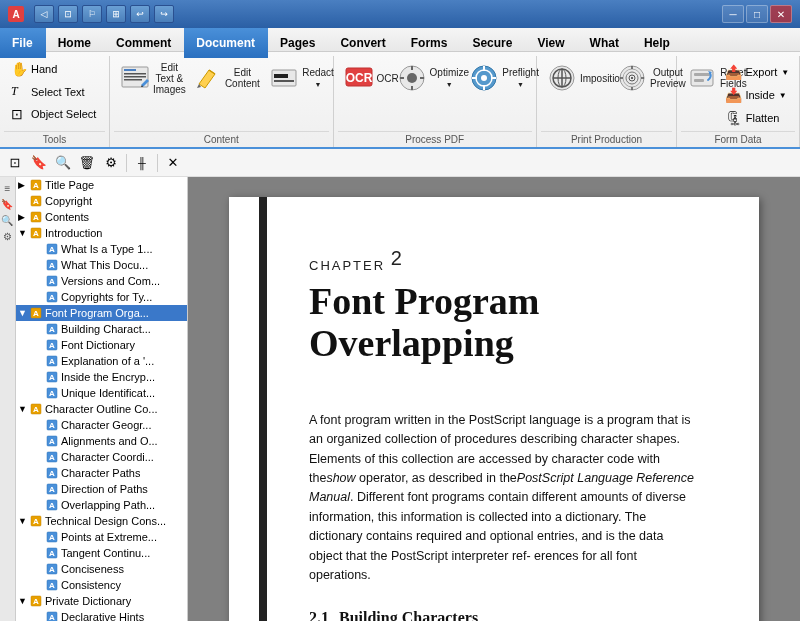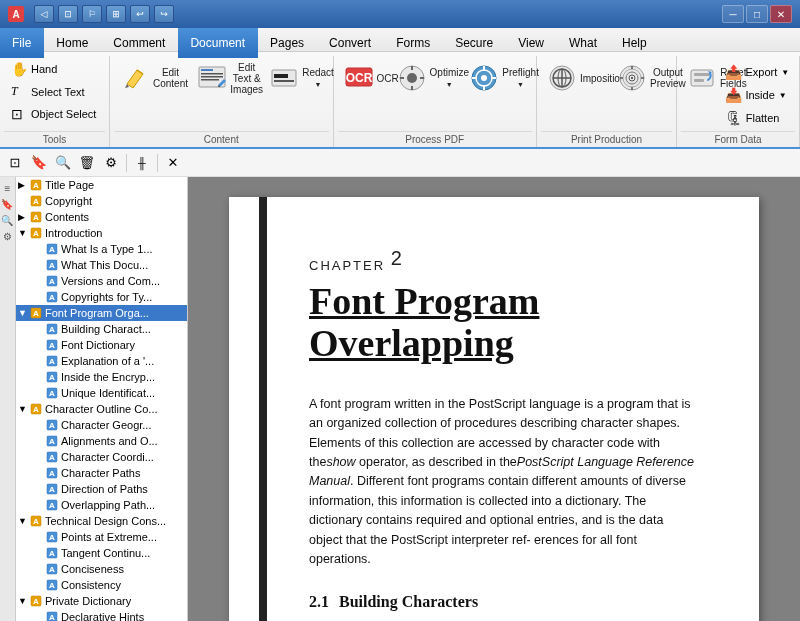--- a/index.html
+++ b/index.html
@@ -53,20 +53,21 @@
       border-bottom: 1px solid #ccc;
       height: 24px;
       align-items: stretch;
     }
     .menu-item {
       padding: 15px 12px;
       display: flex; align-items: center;
       font-size: 12px;
       cursor: pointer;
       border-right: 1px solid transparent;
+      font-weight: bold;
     }
     .menu-item.active {
       background: linear-gradient(to bottom, #4a90d9, #2a70c0);
       color: white;
     }
 
     
     .ribbon {
       background: linear-gradient(to bottom, #f9f9f9, #efefef);
       border-bottom: 2px solid #4a90d9;
@@ -233,23 +234,22 @@
     }
     .chapter-num {
       font-size: 20px;
       vertical-align: super;
     }
     .chapter-title {
       font-size: 38px;
       font-weight: bold;
       line-height: 1.1;
       color: #111;
-      margin-bottom: 30px;
+      margin-bottom: 46px;
       font-family: Georgia, serif;
-      text-decoration: underline;
     }
     .pdf-body {
       font-size: 12.5px;
       line-height: 1.55;
       color: #111;
       margin-bottom: 24px;
     }
     .pdf-italic { font-style: italic; }
     .section-heading {
       font-size: 16px;
@@ -335,40 +335,40 @@
       </div>
     </div>
     <div class="ribbon-group-label">Tools</div>
   </div>
 
   <div class="ribbon-group" style="min-width:140px;">
     <div class="ribbon-group-content">
       <div class="ribbon-btn">
         <div class="ribbon-btn-icon">
           <svg width="32" height="32" viewBox="0 0 32 32">
-            <path d="M8 22 L18 8 L24 12 L14 26 Z" fill="#ffd050" stroke="#cc9900" stroke-width="1"></path>
-            <path d="M8 22 L6 26 L10 25 Z" fill="#666"></path>
-            <line x1="18" y1="8" x2="24" y2="12" stroke="#cc9900" stroke-width="1.5"></line>
-          </svg>
-        </div>
-        <div class="ribbon-btn-label">Edit Content</div>
-      </div>
-      <div class="ribbon-btn">
-        <div class="ribbon-btn-icon">
-          <svg width="32" height="32" viewBox="0 0 32 32">
             <rect x="3" y="4" width="26" height="20" rx="1" fill="#e8e8e8" stroke="#999" stroke-width="1"></rect>
             <rect x="5" y="6" width="12" height="2" fill="#4a7fc1"></rect>
             <rect x="5" y="10" width="22" height="1.5" fill="#555"></rect>
             <rect x="5" y="13" width="22" height="1.5" fill="#555"></rect>
             <rect x="5" y="16" width="18" height="1.5" fill="#555"></rect>
             <path d="M22 22 L28 16 L30 18 L24 24 Z" fill="#4a90d9"></path>
             <path d="M22 24 L23 22 L24 24 Z" fill="#333"></path>
           </svg>
         </div>
         <div class="ribbon-btn-label">Edit Text &amp;<br>Images</div>
+      </div>
+      <div class="ribbon-btn">
+        <div class="ribbon-btn-icon">
+          <svg width="32" height="32" viewBox="0 0 32 32">
+            <path d="M8 22 L18 8 L24 12 L14 26 Z" fill="#ffd050" stroke="#cc9900" stroke-width="1"></path>
+            <path d="M8 22 L6 26 L10 25 Z" fill="#666"></path>
+            <line x1="18" y1="8" x2="24" y2="12" stroke="#cc9900" stroke-width="1.5"></line>
+          </svg>
+        </div>
+        <div class="ribbon-btn-label">Edit Content</div>
       </div>
       <div class="ribbon-btn">
         <div class="ribbon-btn-icon">
           <svg width="32" height="32" viewBox="0 0 32 32">
             <rect x="4" y="8" width="24" height="16" rx="1" fill="#e8e8e8" stroke="#999"></rect>
             <rect x="6" y="12" width="14" height="4" fill="#222"></rect>
             <rect x="6" y="18" width="20" height="2" fill="#555"></rect>
           </svg>
         </div>
         <div class="ribbon-btn-label">Redact <span style="font-size:7px">▼</span></div>

